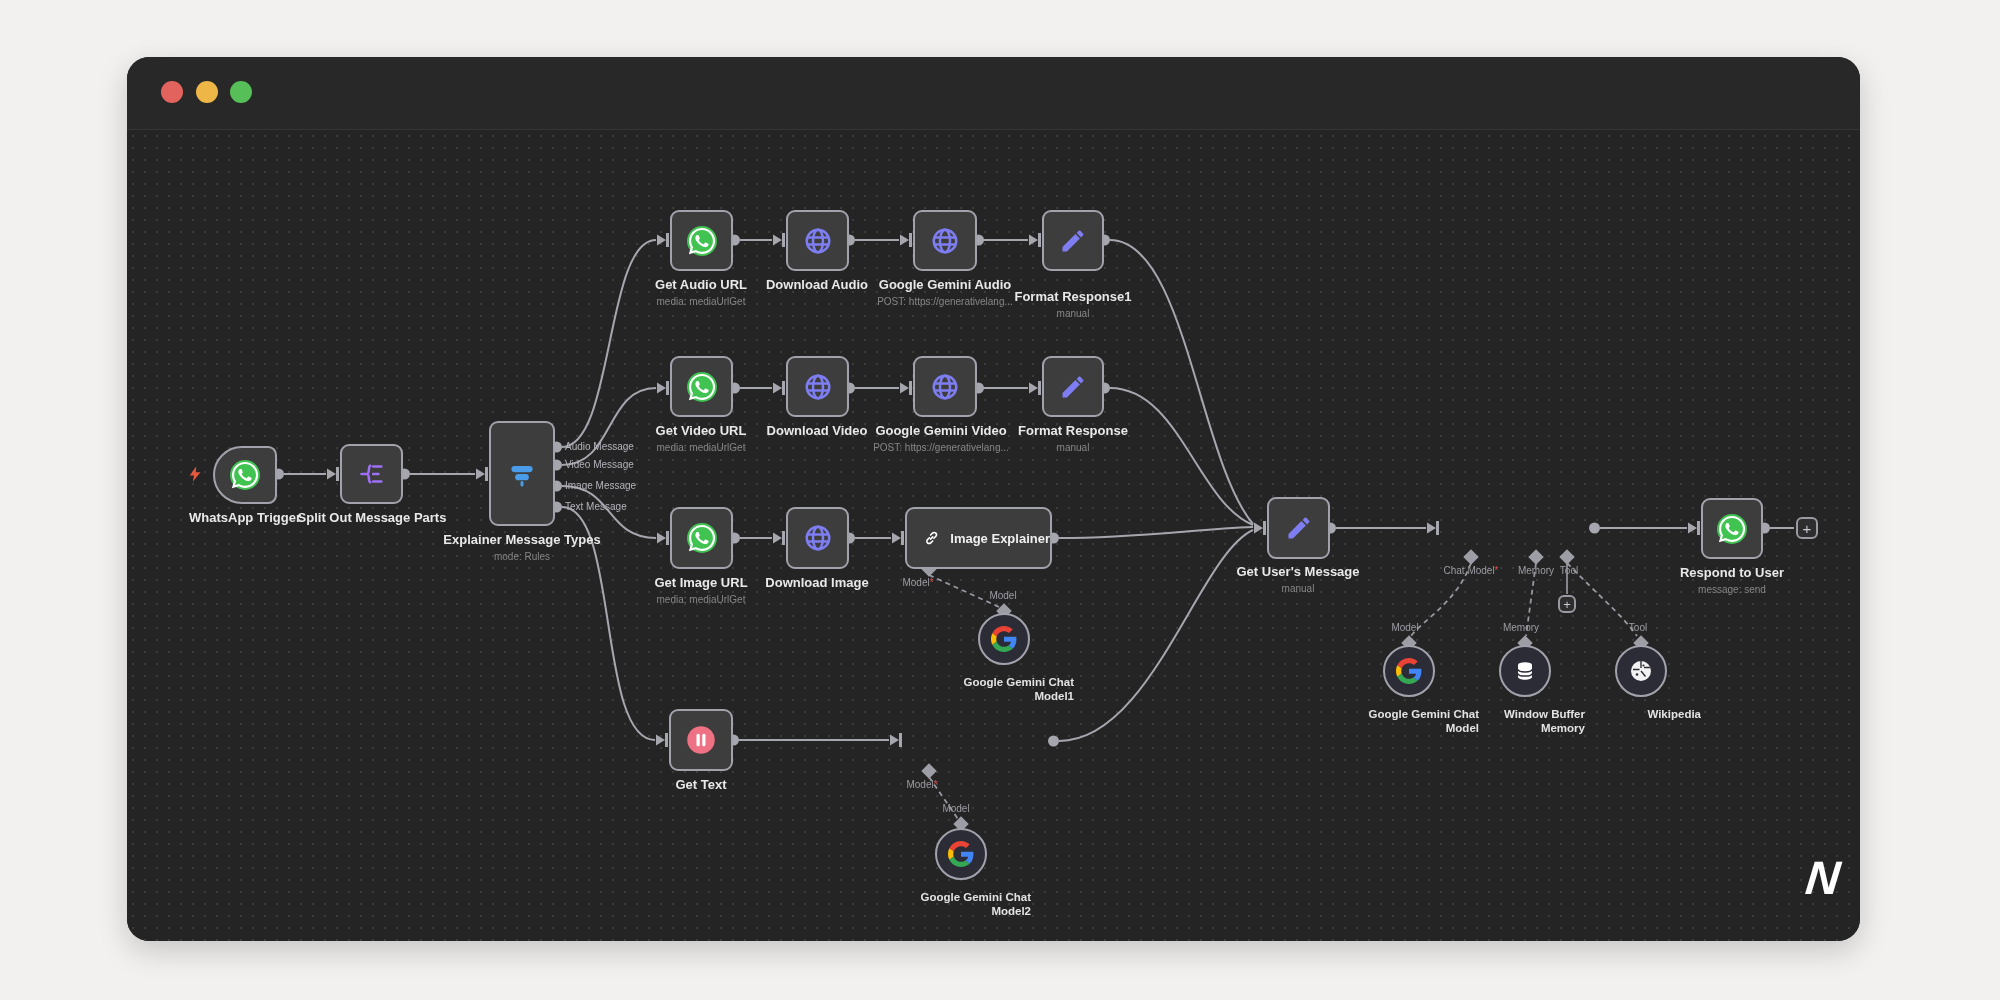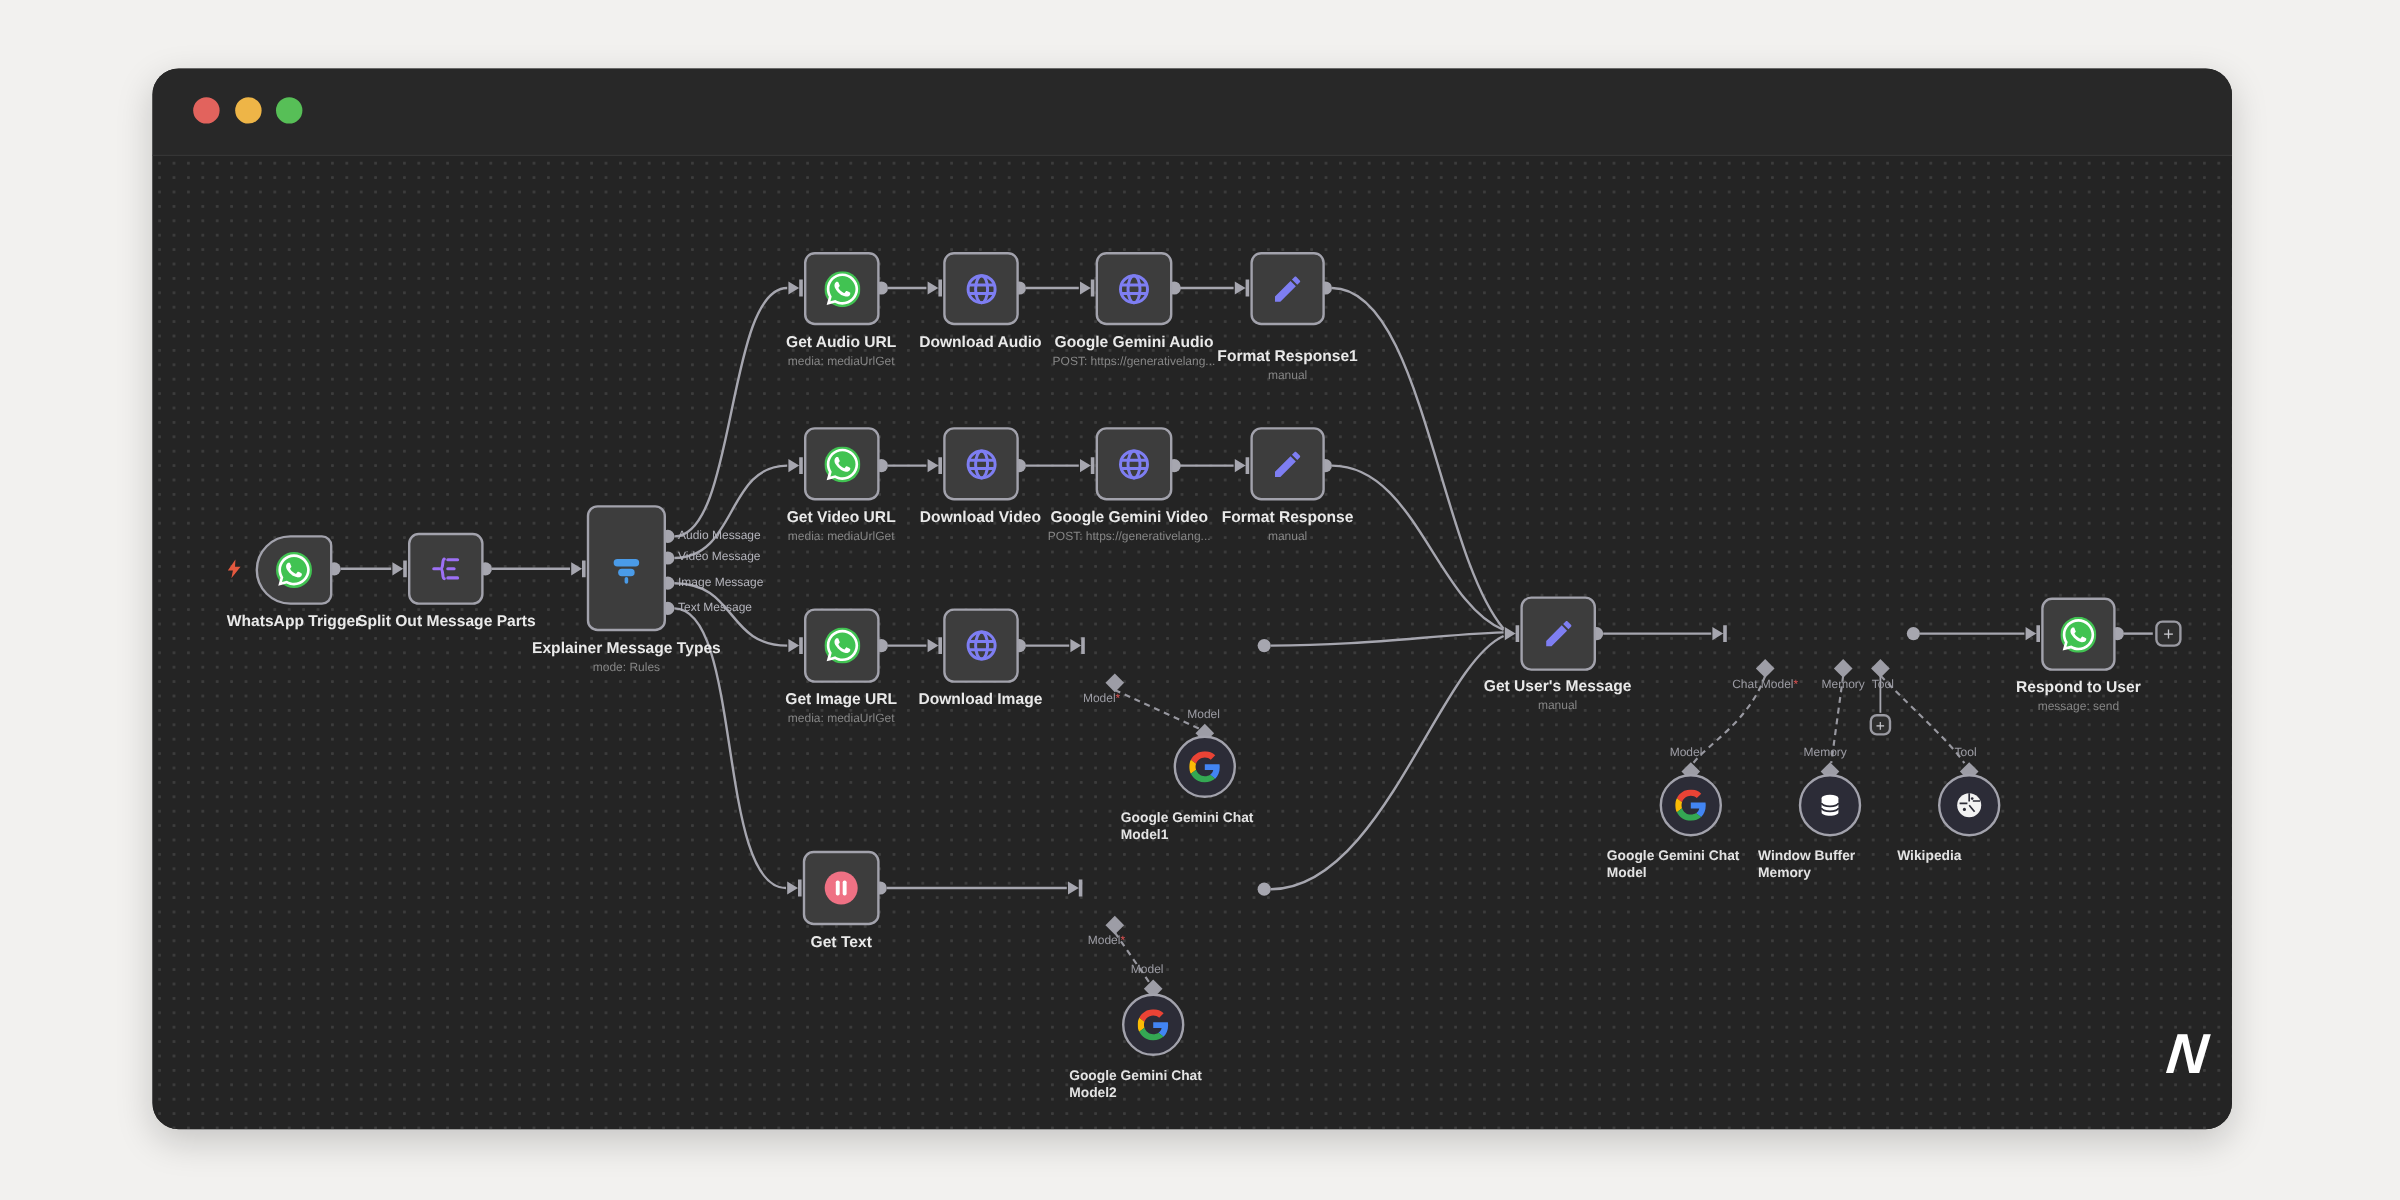--- a/index.html
+++ b/index.html
@@ -40,21 +40,21 @@
     position:absolute;width:220px;text-align:center;
     font-size:13px;font-weight:700;color:#e9e9e9;line-height:16px;
   }
   .nsub{font-size:10px;font-weight:400;color:#868686;margin-top:2px;line-height:13px;}
   .subnode{
     position:absolute;width:52px;height:52px;border-radius:50%;
     background:#2c2c37;border:2px solid #a2a2ac;box-sizing:border-box;
     display:flex;align-items:center;justify-content:center;
   }
   .slabel{
-    position:absolute;text-align:left;font-size:11.5px;font-weight:700;
+    position:absolute;text-align:right;font-size:11.5px;font-weight:700;
     color:#e3e3e3;line-height:14px;
   }
   .olabel{position:absolute;font-size:10px;color:#b3b3bb;white-space:nowrap;}
   .clabel{
     position:absolute;font-size:10px;color:#9c9ca4;white-space:nowrap;
     transform:translateX(-50%);
   }
   .req{color:#e05252;}
   .plus-btn{
     position:absolute;background:#2e2e2e;border:2px solid #9a9aa2;border-radius:6px;
@@ -325,20 +325,28 @@
       <svg class="icon" width="30" height="30" viewBox="0 0 24 24" fill="none" stroke="#7e7ef2" stroke-width="2">
         <circle cx="12" cy="12" r="9"></circle>
           <ellipse cx="12" cy="12" rx="4" ry="9"></ellipse>
           <path d="M3.5 9.2h17M3.5 14.8h17"></path>
       </svg>
     </div>
     <div class="nlabel" style="left:580px;top:445px">
       <span>Download Image</span>
     </div>
 
+    <div class="node node--wide" style="left:778px;top:377px;width:147px;height:62px">
+      <svg class="icon" width="26" height="26" viewBox="0 0 24 24" fill="none" stroke="#ffffff" stroke-width="2.4" stroke-linecap="round">
+        <path d="M10.2 13.8l3.6-3.6"></path>
+        <path d="M8.5 11.5l-3 3a3.6 3.6 0 1 0 5.1 5.1l3-3"></path>
+        <path d="M15.5 12.5l3-3a3.6 3.6 0 1 0-5.1-5.1l-3 3"></path>
+      </svg>
+      <span class="node-title">Image Explainer</span>
+    </div>
 
     <div class="node" style="left:542px;top:579px;width:64px;height:62px">
       <svg class="icon" width="30" height="30" viewBox="0 0 24 24">
         <circle cx="12" cy="12" r="11" fill="#ef7184"></circle>
         <rect x="8.4" y="7" width="2.6" height="10" rx="1.2" fill="#fff"></rect>
         <rect x="13" y="7" width="2.6" height="10" rx="1.2" fill="#fff"></rect>
       </svg>
     </div>
     <div class="nlabel" style="left:464px;top:647px">
       <span>Get Text</span>

